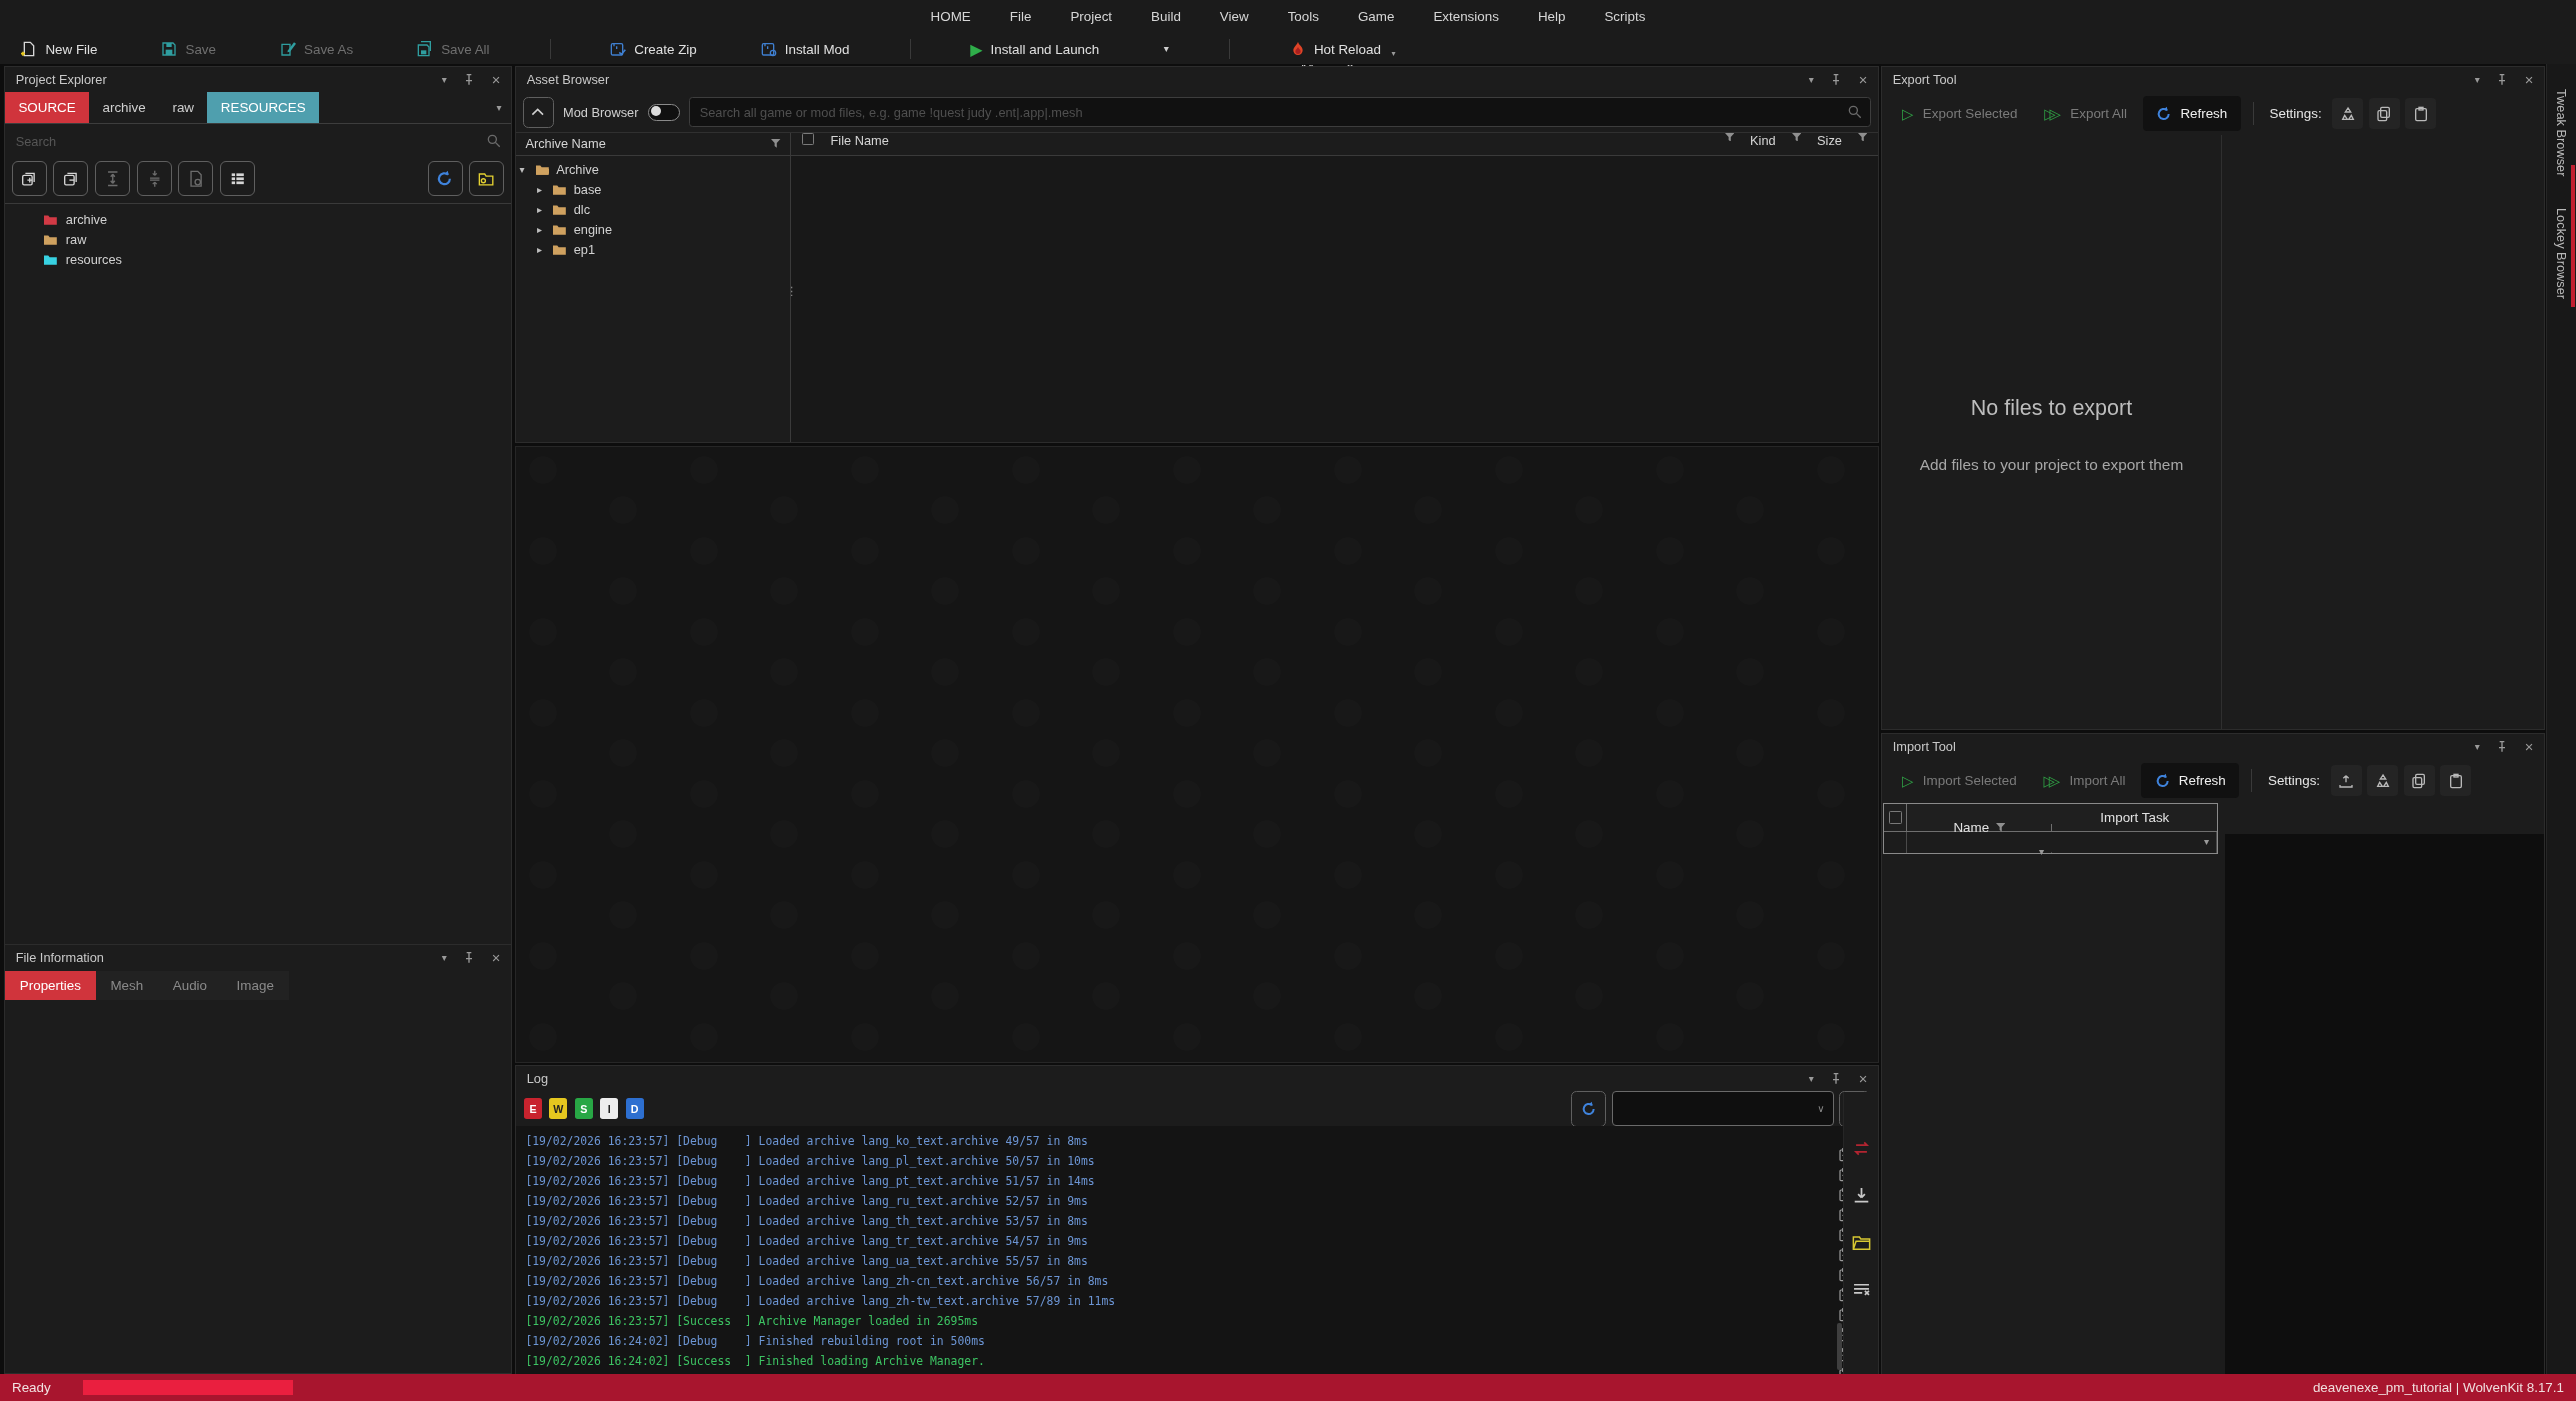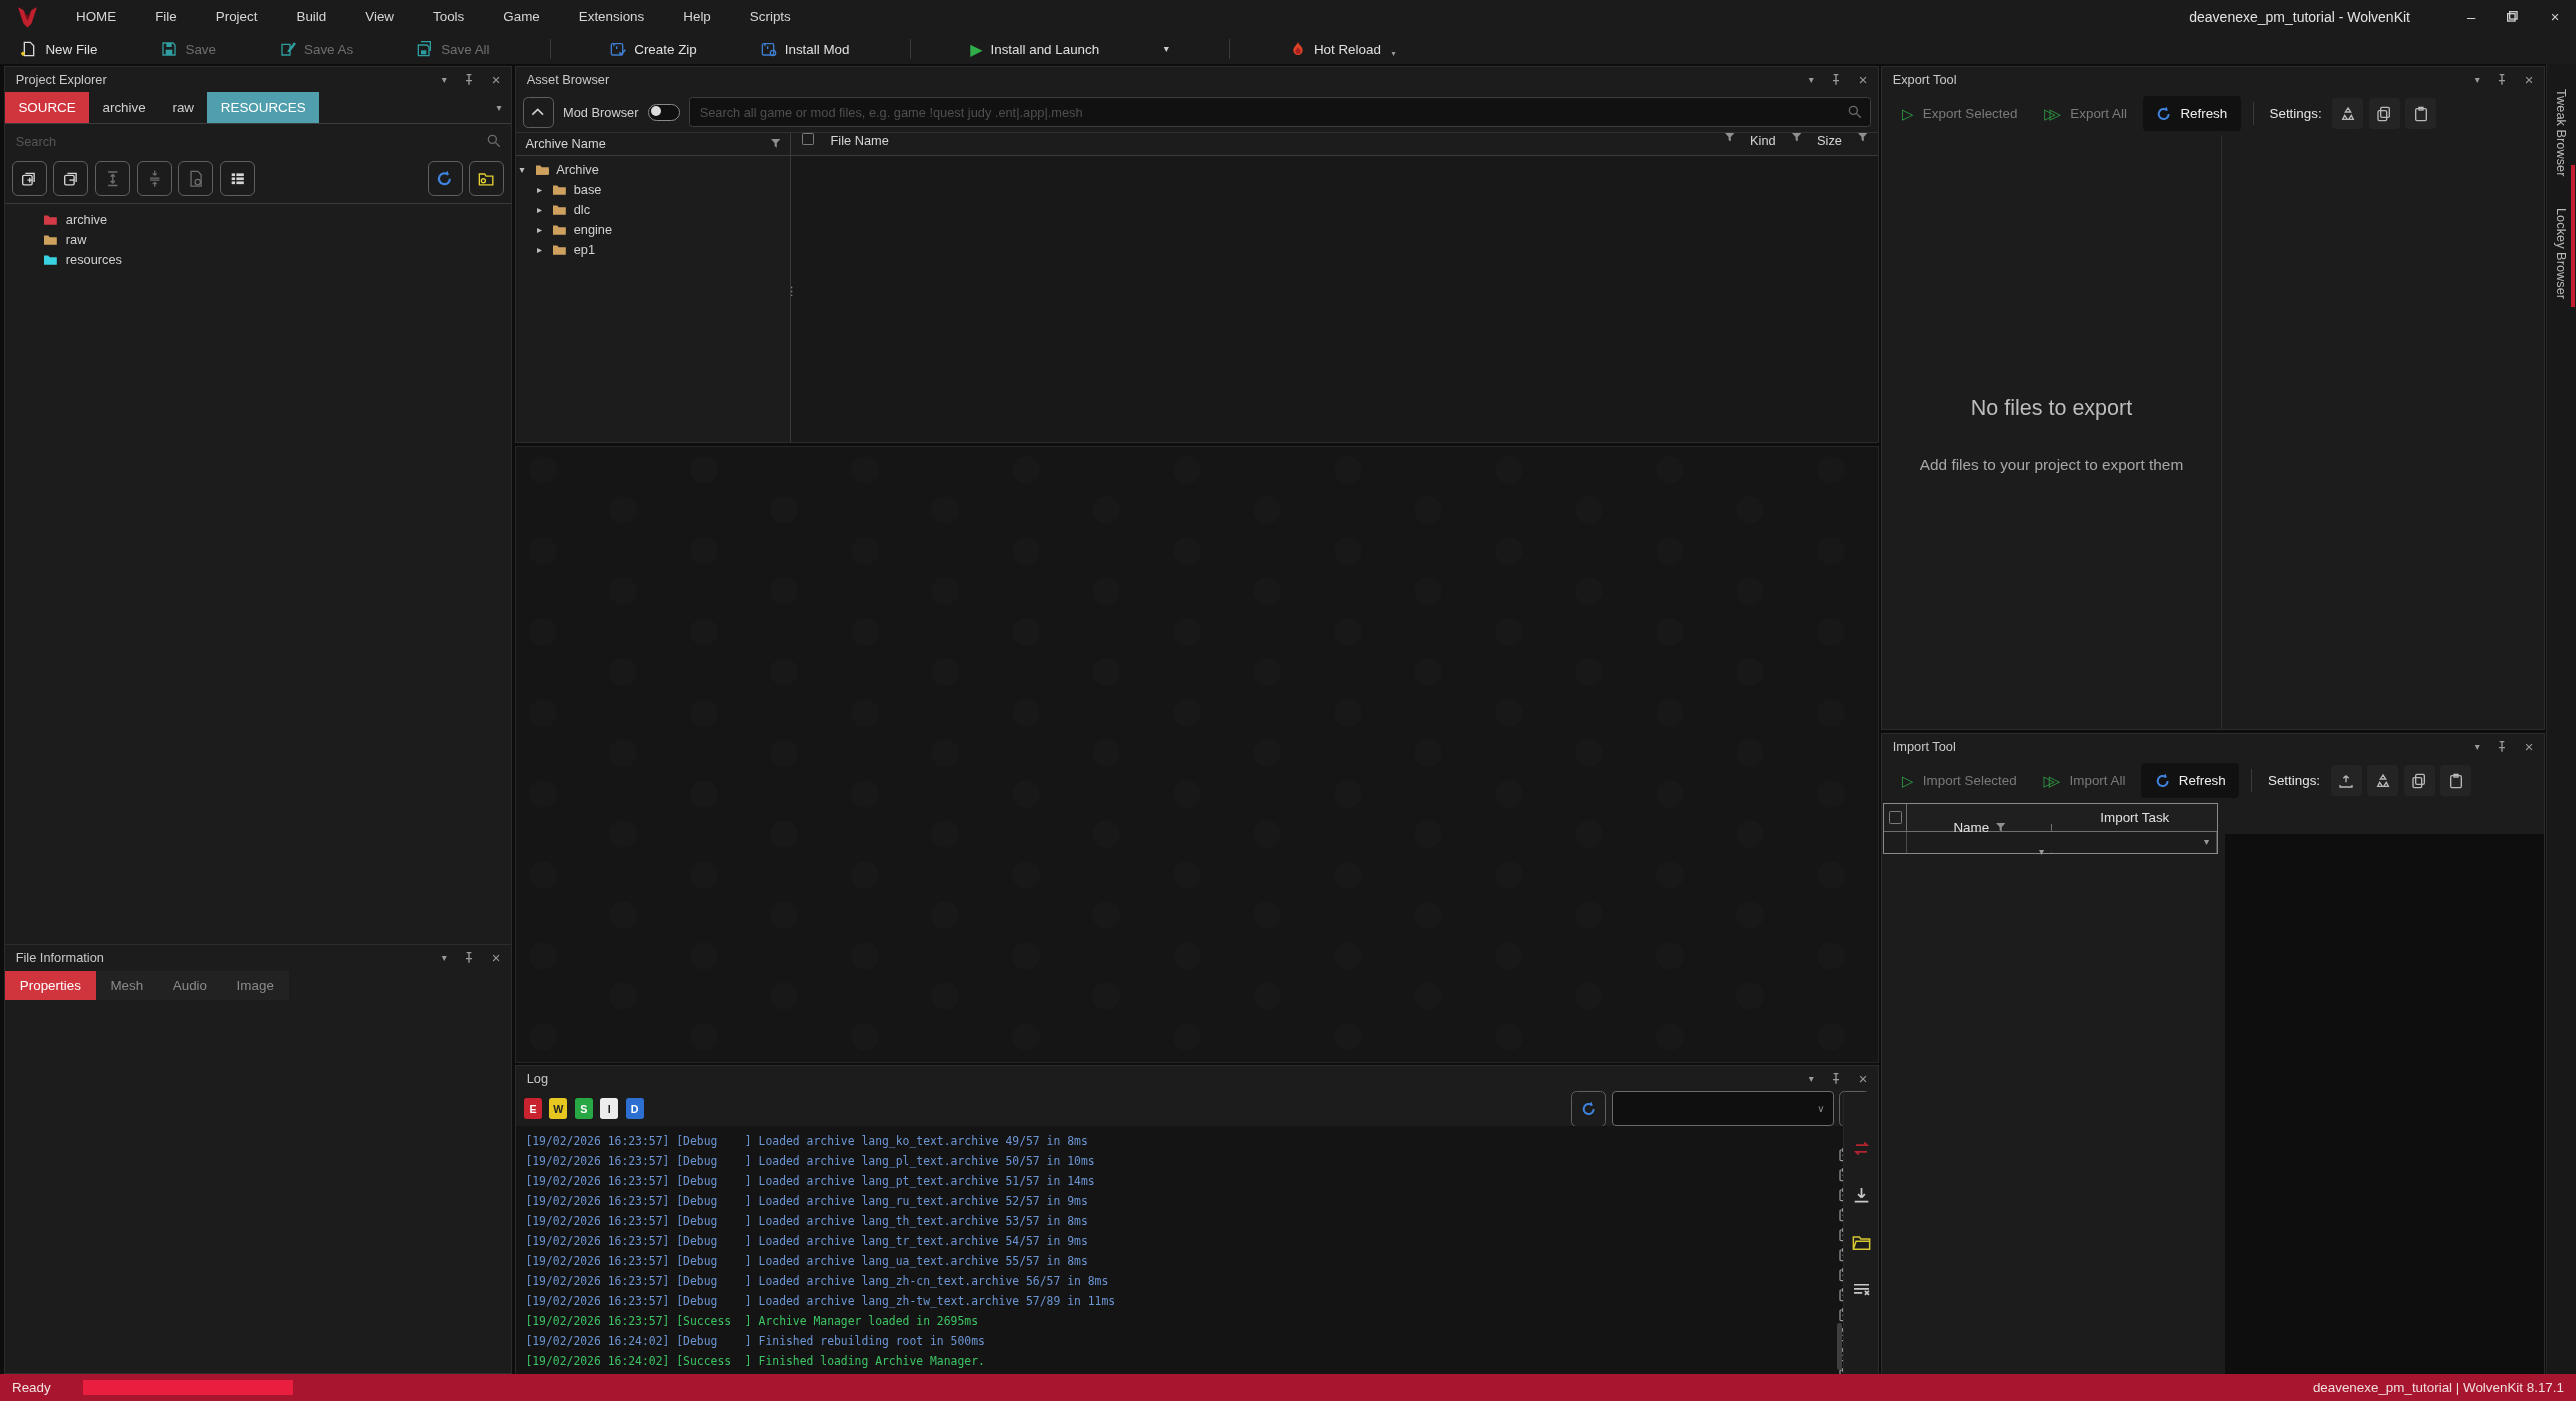--- a/index.html
+++ b/index.html
@@ -19,21 +19,21 @@
   .mag { width:13.4px; height:13.4px; }
   .mag circle { fill:none; stroke:#6a6a6a; stroke-width:2; }
   .mag line { stroke:#6a6a6a; stroke-width:2; }
   .refresh-svg { width:16px; height:16px; }
   .refresh-svg path.arc { fill:none; stroke:#3f83dc; stroke-width:3; }
   .refresh-svg path.head { fill:#3f83dc; }
   .chev { font-size:10px; color:#9a9a9a; }
 
   
   #titlebar { position:absolute; left:0; top:0; width:2576px; height:34px; background:#1b1b1b;
-              display:flex; align-items:center; }
+              display:flex; align-items:center;flex-direction:column; }
   #logo { width:23px; height:21.5px; margin:0 17.5px 0 16px; }
   .menu-item { padding:0 19.5px; font-size:13.4px; color:#d6d6d6; line-height:34px; }
   #win-title { margin-left:auto; font-size:14px; color:#e2e2e2; }
   #win-controls { display:flex; align-items:center; margin-left:40px; }
   .wbtn { width:42px; height:34px; display:flex; align-items:center; justify-content:center; color:#cfcfcf; font-size:14.8px; }
   .restore-svg rect { fill:none; stroke:#cfcfcf; stroke-width:2; }
 
   
   #toolbar { position:absolute; left:0; top:34px; width:2576px; height:31px; background:#1b1b1b;
              border-bottom:0.7px solid #0d0d0d; display:flex; align-items:center; padding-left:9.4px;gap:40px; }

